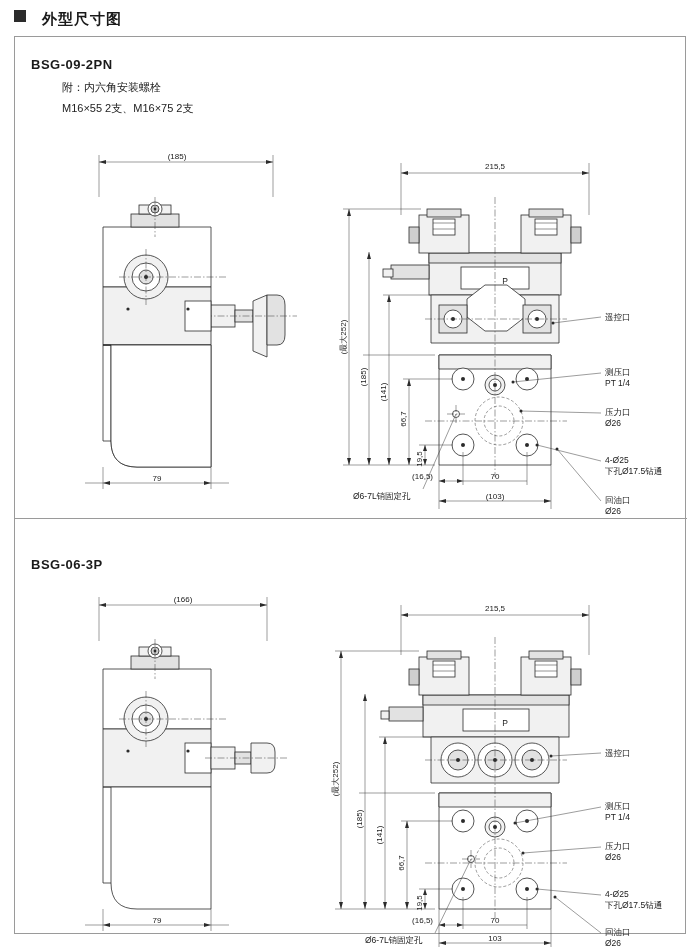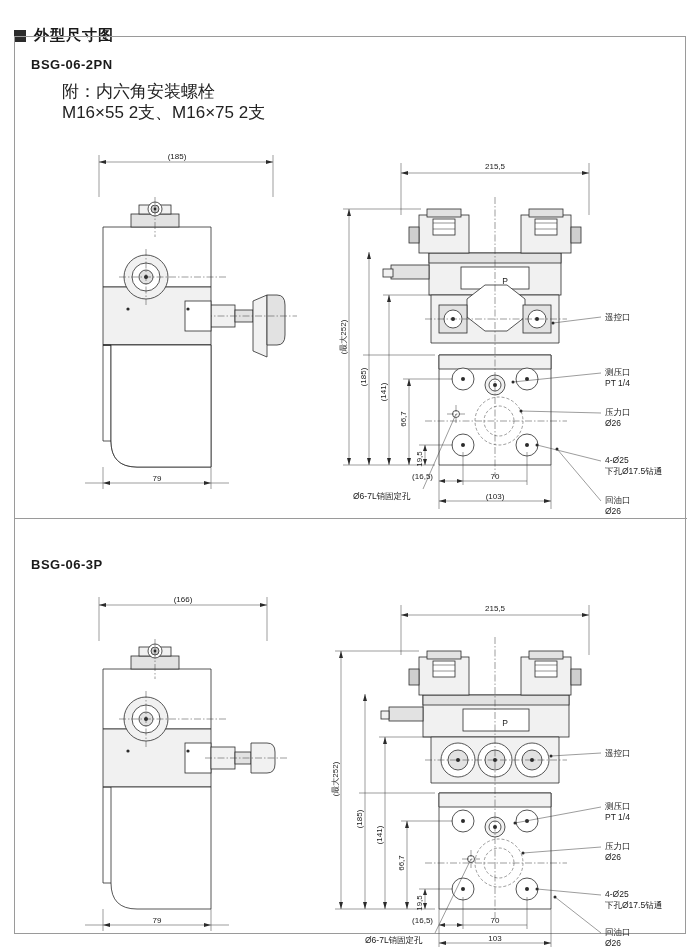--- a/index.html
+++ b/index.html
@@ -7,40 +7,40 @@
     width:700px;height:947px;
     font-family:"Liberation Sans", sans-serif;
     color:#1a1a1a;
     -webkit-font-smoothing:antialiased;
   }
   .page{position:relative;width:700px;height:947px;overflow:hidden;}
 
   
   .page-header{
     position:absolute;left:14px;top:10px;
-    display:flex;align-items:center;gap:8px;margin-top:16px;
+    display:flex;gap:16px;
   }
   .hdr-square{width:12px;height:12px;background:#2b2b2b;}
   .hdr-title{font-size:15px;font-weight:bold;letter-spacing:1px;color:#1a1a1a;}
 
   
   .frame{
     position:absolute;left:14px;top:36px;
     width:672px;height:898px;
     border:1px solid #9a9a9a;
     box-sizing:border-box;
   }
   .mid-divider{
     position:absolute;left:0;top:481px;width:672px;height:0;
     border-top:1px solid #9a9a9a;
   }
 
   
   .sec-title{position:absolute;font-size:13px;font-weight:bold;letter-spacing:.5px;}
-  .sec-note{position:absolute;font-size:17px;color:#222;padding-left:31px;}
+  .sec-note{position:absolute;font-size:11px;color:#222;padding-left:31px;}
 
   
   svg.draw{position:absolute;left:0;top:0;width:672px;height:898px;overflow:visible;}
   .ln{stroke:#2b2b2b;stroke-width:.8;fill:none;}
   .ln-thin{stroke:#3a3a3a;stroke-width:.55;fill:none;}
   .ln-dim{stroke:#3a3a3a;stroke-width:.5;fill:none;}
   .ln-center{stroke:#3a3a3a;stroke-width:.5;fill:none;stroke-dasharray:7 2 1.5 2;}
   .ln-dash{stroke:#3a3a3a;stroke-width:.5;fill:none;stroke-dasharray:3 2;}
   .fill-w{fill:#ffffff;stroke:#2b2b2b;stroke-width:.8;}
   .fill-l{fill:#f1f1f1;stroke:#2b2b2b;stroke-width:.8;}
@@ -56,21 +56,21 @@
 <div class="page">
 
   <div class="page-header">
     <div class="hdr-square"></div>
     <div class="hdr-title">外型尺寸图</div>
   </div>
 
   <div class="frame">
     <div class="mid-divider"></div>
 
-    <div class="sec-title" style="left:16px;top:20px;">BSG-06-2PN</div>
+    <div class="sec-title" style="left:16px;top:20px;">BSG-09-2PN</div>
     <div class="sec-note" style="left:16px;top:43px;">附：内六角安装螺栓</div>
     <div class="sec-note" style="left:16px;top:64px;">M16×55 2支、M16×75 2支</div>
 
     <div class="sec-title" style="left:16px;top:496px;margin-top:24px;">BSG-06-3P</div>
 
     <svg class="draw" viewBox="0 0 672 898">
 
       <g>
 
         <line class="ln-dim" x1="84" y1="118" x2="84" y2="160"></line>

